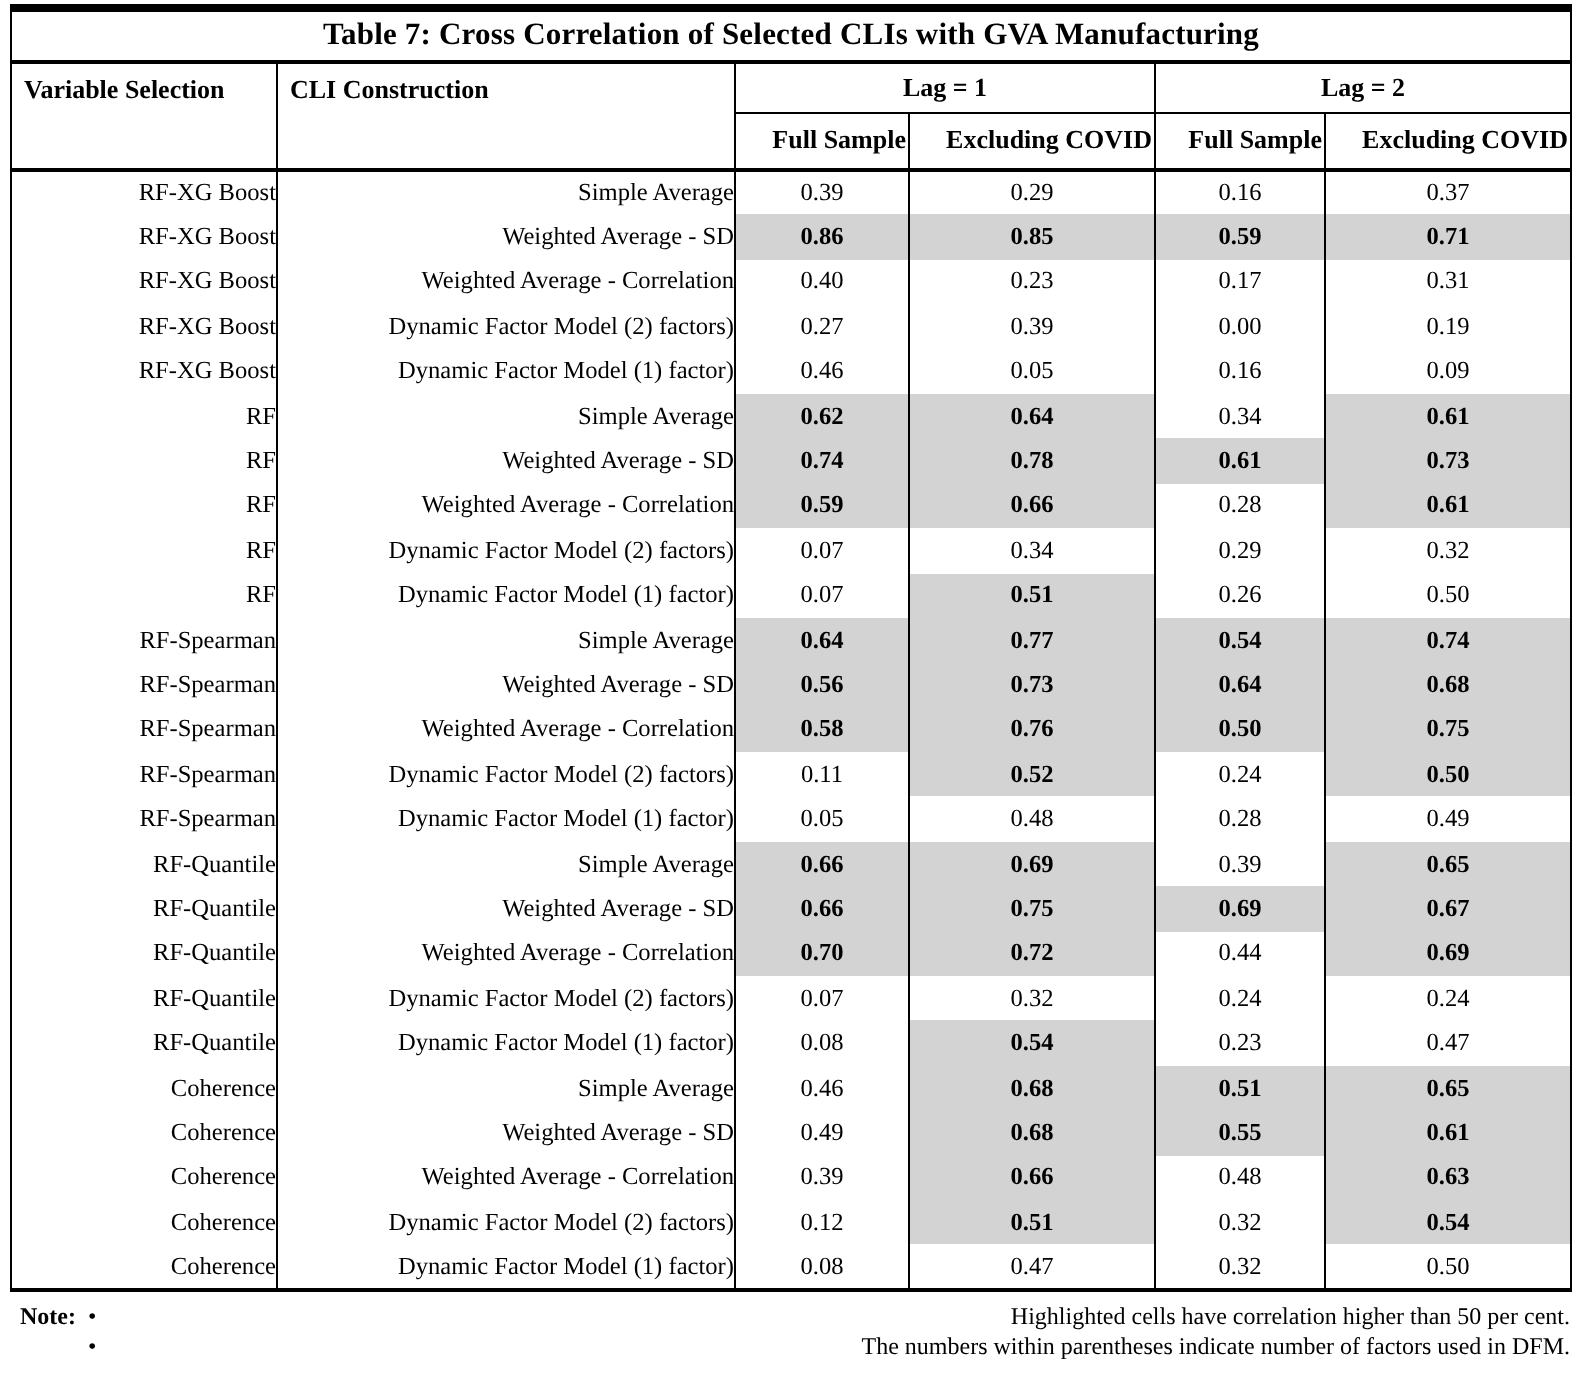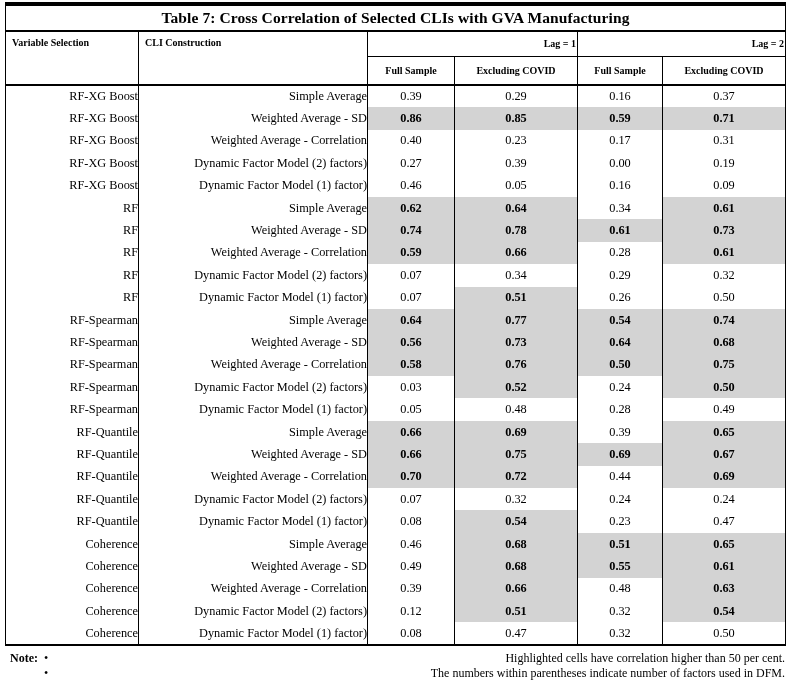--- a/index.html
+++ b/index.html
@@ -25,32 +25,32 @@
     border-bottom: 2px solid #000;
     text-align: center;
     font-size: 15.5px;
     font-weight: bold;
     height: 27px;
     padding: 2px 0 3px 0;
     letter-spacing: 0.1px;
   }
   thead th {
     border: 1px solid #000;
-    font-size: 10px;
+    font-size: 13px;
     font-weight: bold;
     background: #fff;
   }
   th.span-th {
     text-align: left;
     vertical-align: top;
     padding: 5px 0 0 6px;
     border-bottom: 2px solid #000;
   }
-  th.lag-th { height: 25px; text-align: right; }
-  th.sub-th { height: 29px; text-align: center; border-bottom: 2px solid #000; }
+  th.lag-th { height: 25px; text-align: center; }
+  th.sub-th { height: 29px; text-align: right; border-bottom: 2px solid #000; }
 
   tbody td {
     border-left: 1px solid #000;
     border-right: 1px solid #000;
     border-top: none;
     border-bottom: none;
     font-size: 12.3px;
     height: 22.4px;
     padding: 0;
     white-space: nowrap;
@@ -218,21 +218,21 @@
       <td class="name">Weighted Average - Correlation</td>
       <td class="val hl">0.58</td>
       <td class="val hl">0.76</td>
       <td class="val hl">0.50</td>
       <td class="val hl">0.75</td>
     </tr>
 
     <tr>
       <td class="name">RF-Spearman</td>
       <td class="name">Dynamic Factor Model (2) factors)</td>
-      <td class="val">0.03</td>
+      <td class="val">0.11</td>
       <td class="val hl">0.52</td>
       <td class="val">0.24</td>
       <td class="val hl">0.50</td>
     </tr>
 
     <tr>
       <td class="name">RF-Spearman</td>
       <td class="name">Dynamic Factor Model (1) factor)</td>
       <td class="val">0.05</td>
       <td class="val">0.48</td>

